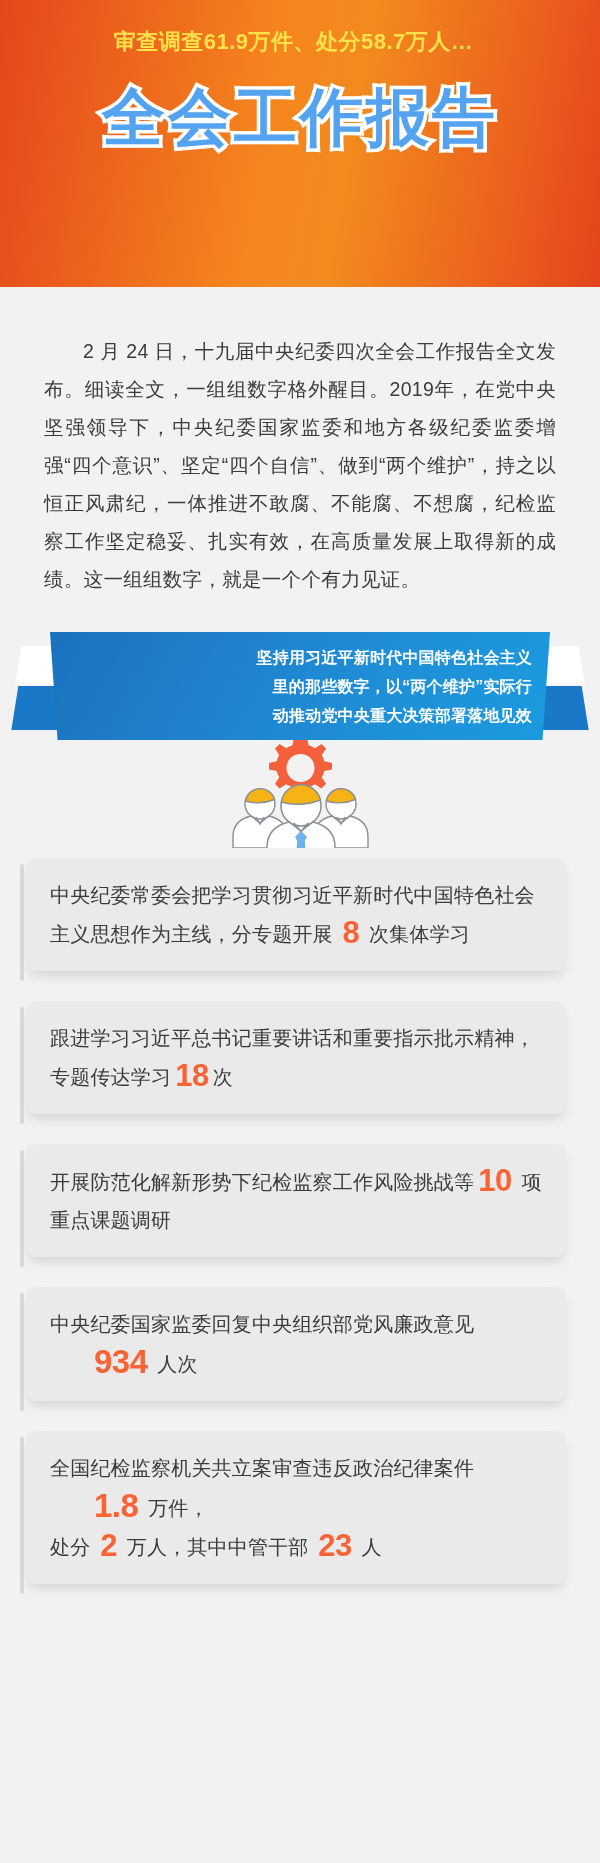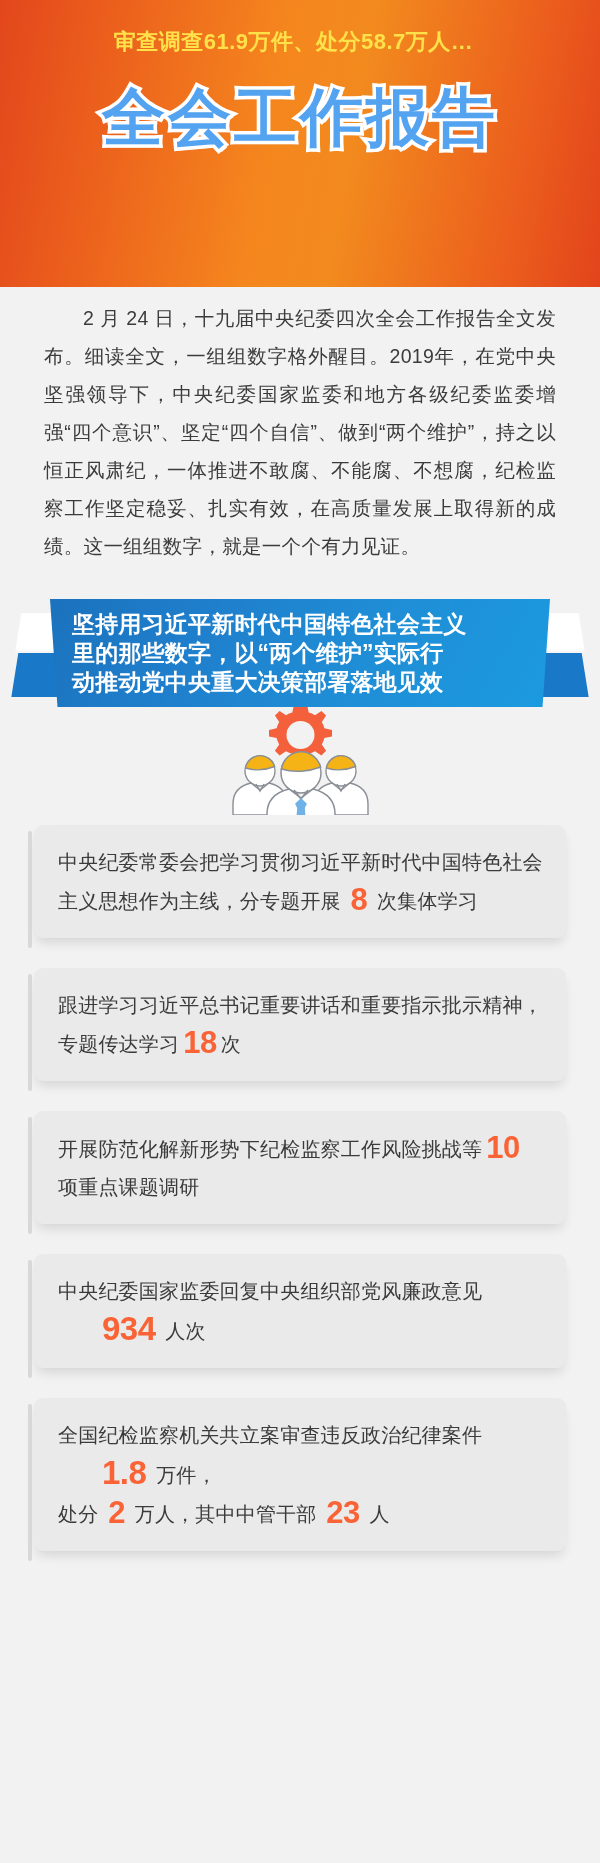--- a/index.html
+++ b/index.html
@@ -43,21 +43,21 @@
     letter-spacing:3px;
     -webkit-text-stroke:7px #ffffff;
     paint-order:stroke fill;
     text-shadow:
       0 0 0 #fff,
       3px 3px 0 rgba(255,255,255,.9);
   }
 
   
   .intro{
-    padding:12px 44px 0 44px;
+    padding:45px 44px 0 44px;
     background:#f2f2f2;
   }
   .intro p{
     font-size:19.5px;
     line-height:38px;
     color:#3b3b3b;
     text-indent:2em;
     text-align:justify;
     letter-spacing:0.3px;
   }
@@ -115,41 +115,42 @@
     left:50px; right:50px; top:8px;
     min-height:92px;
     background:linear-gradient(120deg,#1b72bd 0%,#1f7fcc 30%,#1f8ed6 62%,#1b9ae0 100%);
     z-index:3;
     padding:11px 18px 10px 22px;
     clip-path:polygon(0 0, 100% 0, 98.5% 100%, 1.5% 100%);
   }
   .banner-line{
     display:block;
     color:#ffffff;
-    font-size:23px;
+    font-size:16px;
     font-weight:bold;
     line-height:29px;
     letter-spacing:0.2px;
     white-space:nowrap;
+    text-align:right;
   }
 
   
   .icon-area{
     width:600px;
     height:120px;
     display:flex;
     align-items:flex-start;
     justify-content:center;
     background:#f2f2f2;
     margin-top:-4px;
   }
 
   
   .cards{
-    padding:8px 34px 40px 34px;
+    padding:8px 34px 40px 26px;
   }
   .card{
     position:relative;
     background:#eaeaea;
     border-radius:9px;
     padding:18px 22px 18px 24px;
     margin-bottom:30px;
     box-shadow:0 7px 12px -3px rgba(0,0,0,0.13);
   }
   .card::before{

